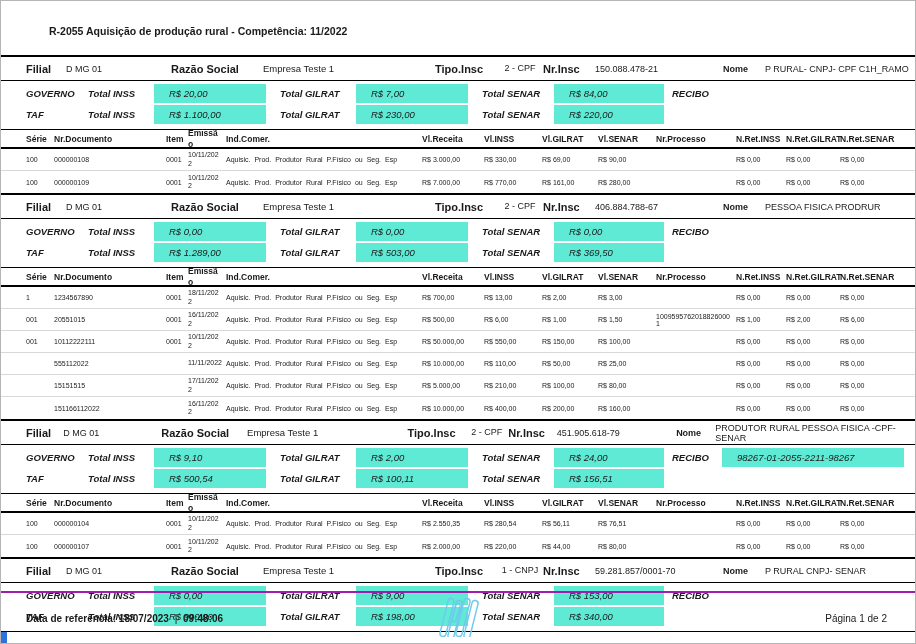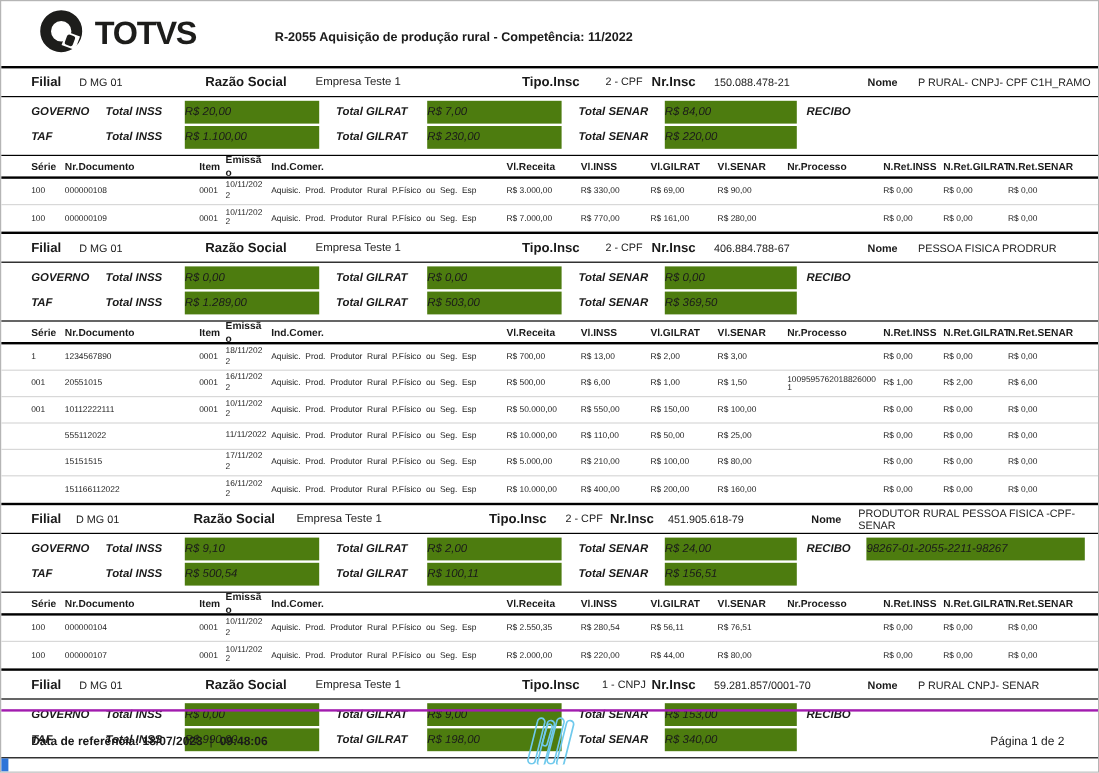--- a/index.html
+++ b/index.html
@@ -23,21 +23,21 @@
   .w-filial-l{width:40px;} .w-filial-v{width:105px;}
   .w-razao-l{width:92px;} .w-razao-v{width:172px; font-size:9.5px;}
   .w-tipo-l{width:62px;} .w-tipo-v{width:46px; line-height:1.05; text-align:center;}
   .w-nrinsc-l{width:52px;} .w-nrinsc-v{width:128px;}
   .w-nome-l{width:42px;}
   .totals-block { border-bottom:1px solid #000; padding:2px 0 4px 0; }
   .totals-row { display:flex; align-items:center; height:21px; padding-left:25px; font-size:9.5px;font-style:italic; }
   .t-src{width:62px; font-weight:bold;}
   .t-lbl{font-weight:bold;}
   .t-inss-l{width:66px;} .t-gil-l{width:76px;} .t-sen-l{width:72px;} .t-rec-l{width:50px;}
-  .hl { background:#4d7c0f; height:19px; display:flex; align-items:center; padding-left:0; font-size:9.5px; }
+  .hl { background:#5eead4; height:19px; display:flex; align-items:center; padding-left:15px; font-size:9.5px; }
   .hl-inss{width:112px; margin-right:14px;}
   .hl-gil{width:112px; margin-right:14px;}
   .hl-sen{width:110px; margin-right:8px;}
   .hl-rec{width:182px;}
   
   .detail-table { border-bottom:2px solid #000; }
   .thead { display:flex; align-items:center; height:19px; padding-left:25px; border-bottom:2px solid #000; font-size:8.5px; font-weight:bold; }
   .trow { display:flex; align-items:center; min-height:22px; padding-left:25px; font-size:7px; border-bottom:1px solid #d8d8d8; }
   .trow:last-child { border-bottom:none; }
   .c0{width:28px;} .c1{width:112px; word-break:break-all; padding-right:5px;}
@@ -53,30 +53,20 @@
   .footer-left .sep { font-weight:normal; padding:0 3px; }
   .footer-mark { position:absolute; left:50%; top:2px; transform:translateX(-50%); }
   .corner-artifact { position:absolute; left:0; bottom:0; width:6px; height:11px; background:#2e74d8; }
 </style>
 </head>
 <body>
 
 <div class="page">
 
   <div class="report-header">
-    <div class="logo-wrap">
-      <span>
-        <svg width="40" height="40" viewBox="0 0 40 40">
-          <circle cx="20" cy="20" r="13" fill="none" stroke="#1d1d1b" stroke-width="9"></circle>
-          <rect x="22" y="22" width="12" height="12" fill="#ffffff" transform="rotate(20 28 28)"></rect>
-          <rect x="24" y="23" width="7" height="9" rx="2" fill="#1d1d1b" transform="rotate(20 27 27)"></rect>
-        </svg>
-      </span>
-      <span class="logo-text">TOTVS</span>
-    </div>
     <div class="title-block">
       <div class="report-subtitle">R-2055 Aquisição de produção rural  - Competência: 11/2022</div>
     </div>
   </div>
 
   <div id="sections">
     <div class="section">
       <div class="info-row">
         <span class="lbl big w-filial-l">Filial</span>
         <span class="w-filial-v">D MG 01</span>

